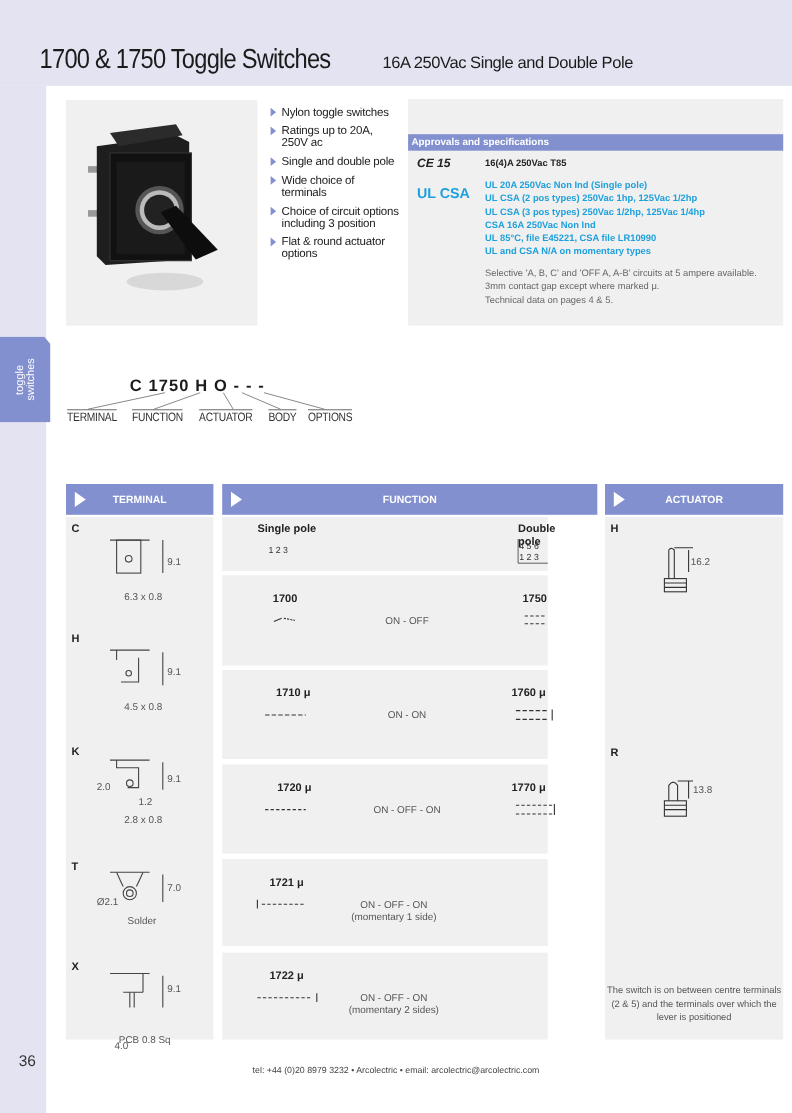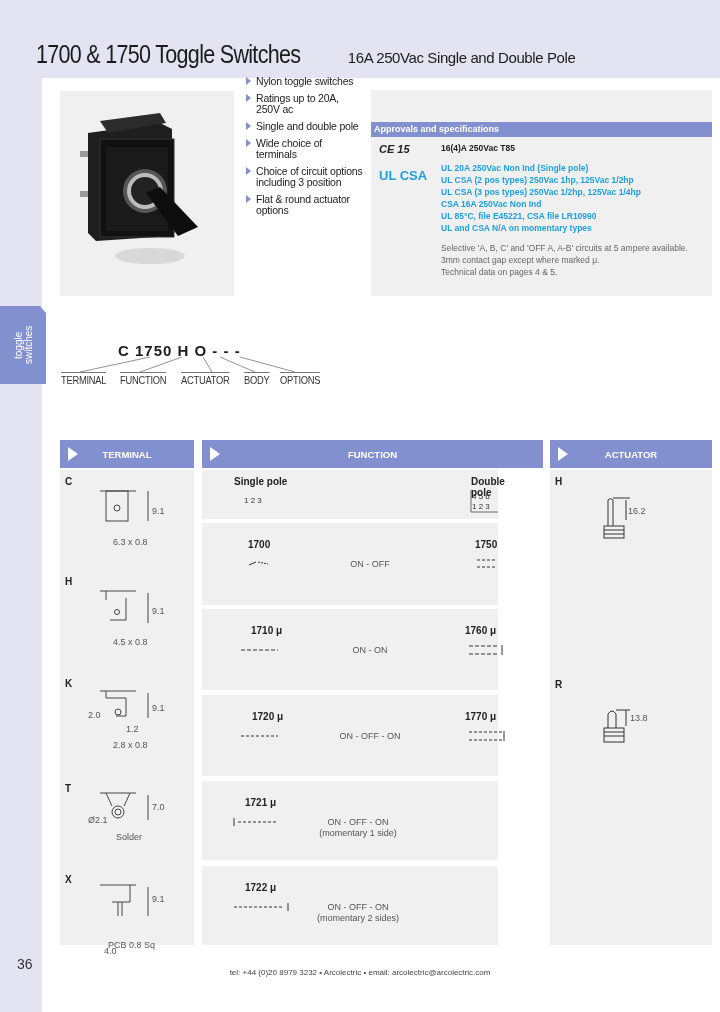--- a/index.html
+++ b/index.html
@@ -5,21 +5,21 @@
   * { box-sizing: border-box; margin: 0; padding: 0; }
   body { width: 720px; height: 1012px; background: #ffffff; position: relative; overflow: hidden;
          font-family: "Liberation Sans", sans-serif; color: #222; }
   .abs { position: absolute; }
   .topband { left: 0; top: 0; width: 720px; height: 78px; background: #e3e3f1; }
   .leftband { left: 0; top: 78px; width: 42px; height: 934px; background: #e3e3f1; }
   .title { left: 36px; top: 40px; white-space: nowrap; }
   .title .big { font-family: "Liberation Sans", sans-serif; font-size: 25px; color: #1b1b1b; letter-spacing: -0.8px; transform: scaleX(0.86); display: inline-block; transform-origin: left; }
   .title .small { font-size: 15px; color: #1b1b1b; letter-spacing: -0.4px; }
   .photo { left: 60px; top: 91px; width: 174px; height: 205px; background: #f1f0f0; }
-  .bullets { left: 246px; top: 76px; width: 118px; font-size: 10.5px; line-height: 11px; color: #222; letter-spacing: -0.2px; }
+  .bullets { left: 246px; top: 97px; width: 118px; font-size: 10.5px; line-height: 11px; color: #222; letter-spacing: -0.2px; }
   .bullets li { list-style: none; position: relative; padding-left: 10px; margin-bottom: 6px; }
   .bullets li .tri { position: absolute; left: 0; top: 1px; width: 0; height: 0;
          border-left: 5px solid #8390cf; border-top: 4px solid transparent; border-bottom: 4px solid transparent; }
   .spec { left: 371px; top: 90px; width: 341px; height: 206px; background: #f1f0f0; }
   .spec-head { height: 15px; background: #8390cf; color: #fff; font-size: 9px; font-weight: bold; padding: 2px 3px; margin-top: 32px; }
   .spec-body { padding: 5px 0 0 70px; font-size: 8.5px; line-height: 12px; position: relative; }
   .spec-body .blk { color: #222; font-weight: bold; margin-bottom: 8px; }
   .spec-body .blue { color: #1ea0dc; font-weight: bold; }
   .spec-body .notes { color: #666; margin-top: 8px; font-size: 8.5px; }
   .ce-icon { position: absolute; left: 8px; top: 6px; font-size: 11px; color: #222; font-weight: bold; font-style: italic; }
@@ -280,16 +280,17 @@
   <span class="letter" style="left:5px;top:209px;">R</span>
   <svg class="abs" style="left:50px;top:238px;" width="60" height="44">
     <path d="M8,20 L8,6 Q12,0 16,6 L16,20" fill="none" stroke="#333"></path>
     <line x1="16" y1="2" x2="30" y2="2" stroke="#333"></line>
     <line x1="26" y1="2" x2="26" y2="18" stroke="#333"></line>
     <rect x="4" y="20" width="20" height="14" fill="none" stroke="#333"></rect>
     <line x1="4" y1="24" x2="24" y2="24" stroke="#333"></line>
       <line x1="4" y1="28" x2="24" y2="28" stroke="#333"></line>
   </svg>
   <span class="dimtxt" style="left:80px;top:243px;">13.8</span>
+  <div class="act-note">The switch is on between centre terminals (2 &amp; 5) and the terminals over which the lever is positioned</div>
 </div>
 
 <div class="abs pagenum">36</div>
 <div class="abs footer">tel: +44 (0)20 8979 3232  •  Arcolectric  •  email: arcolectric@arcolectric.com</div>
 
 </body></html>

